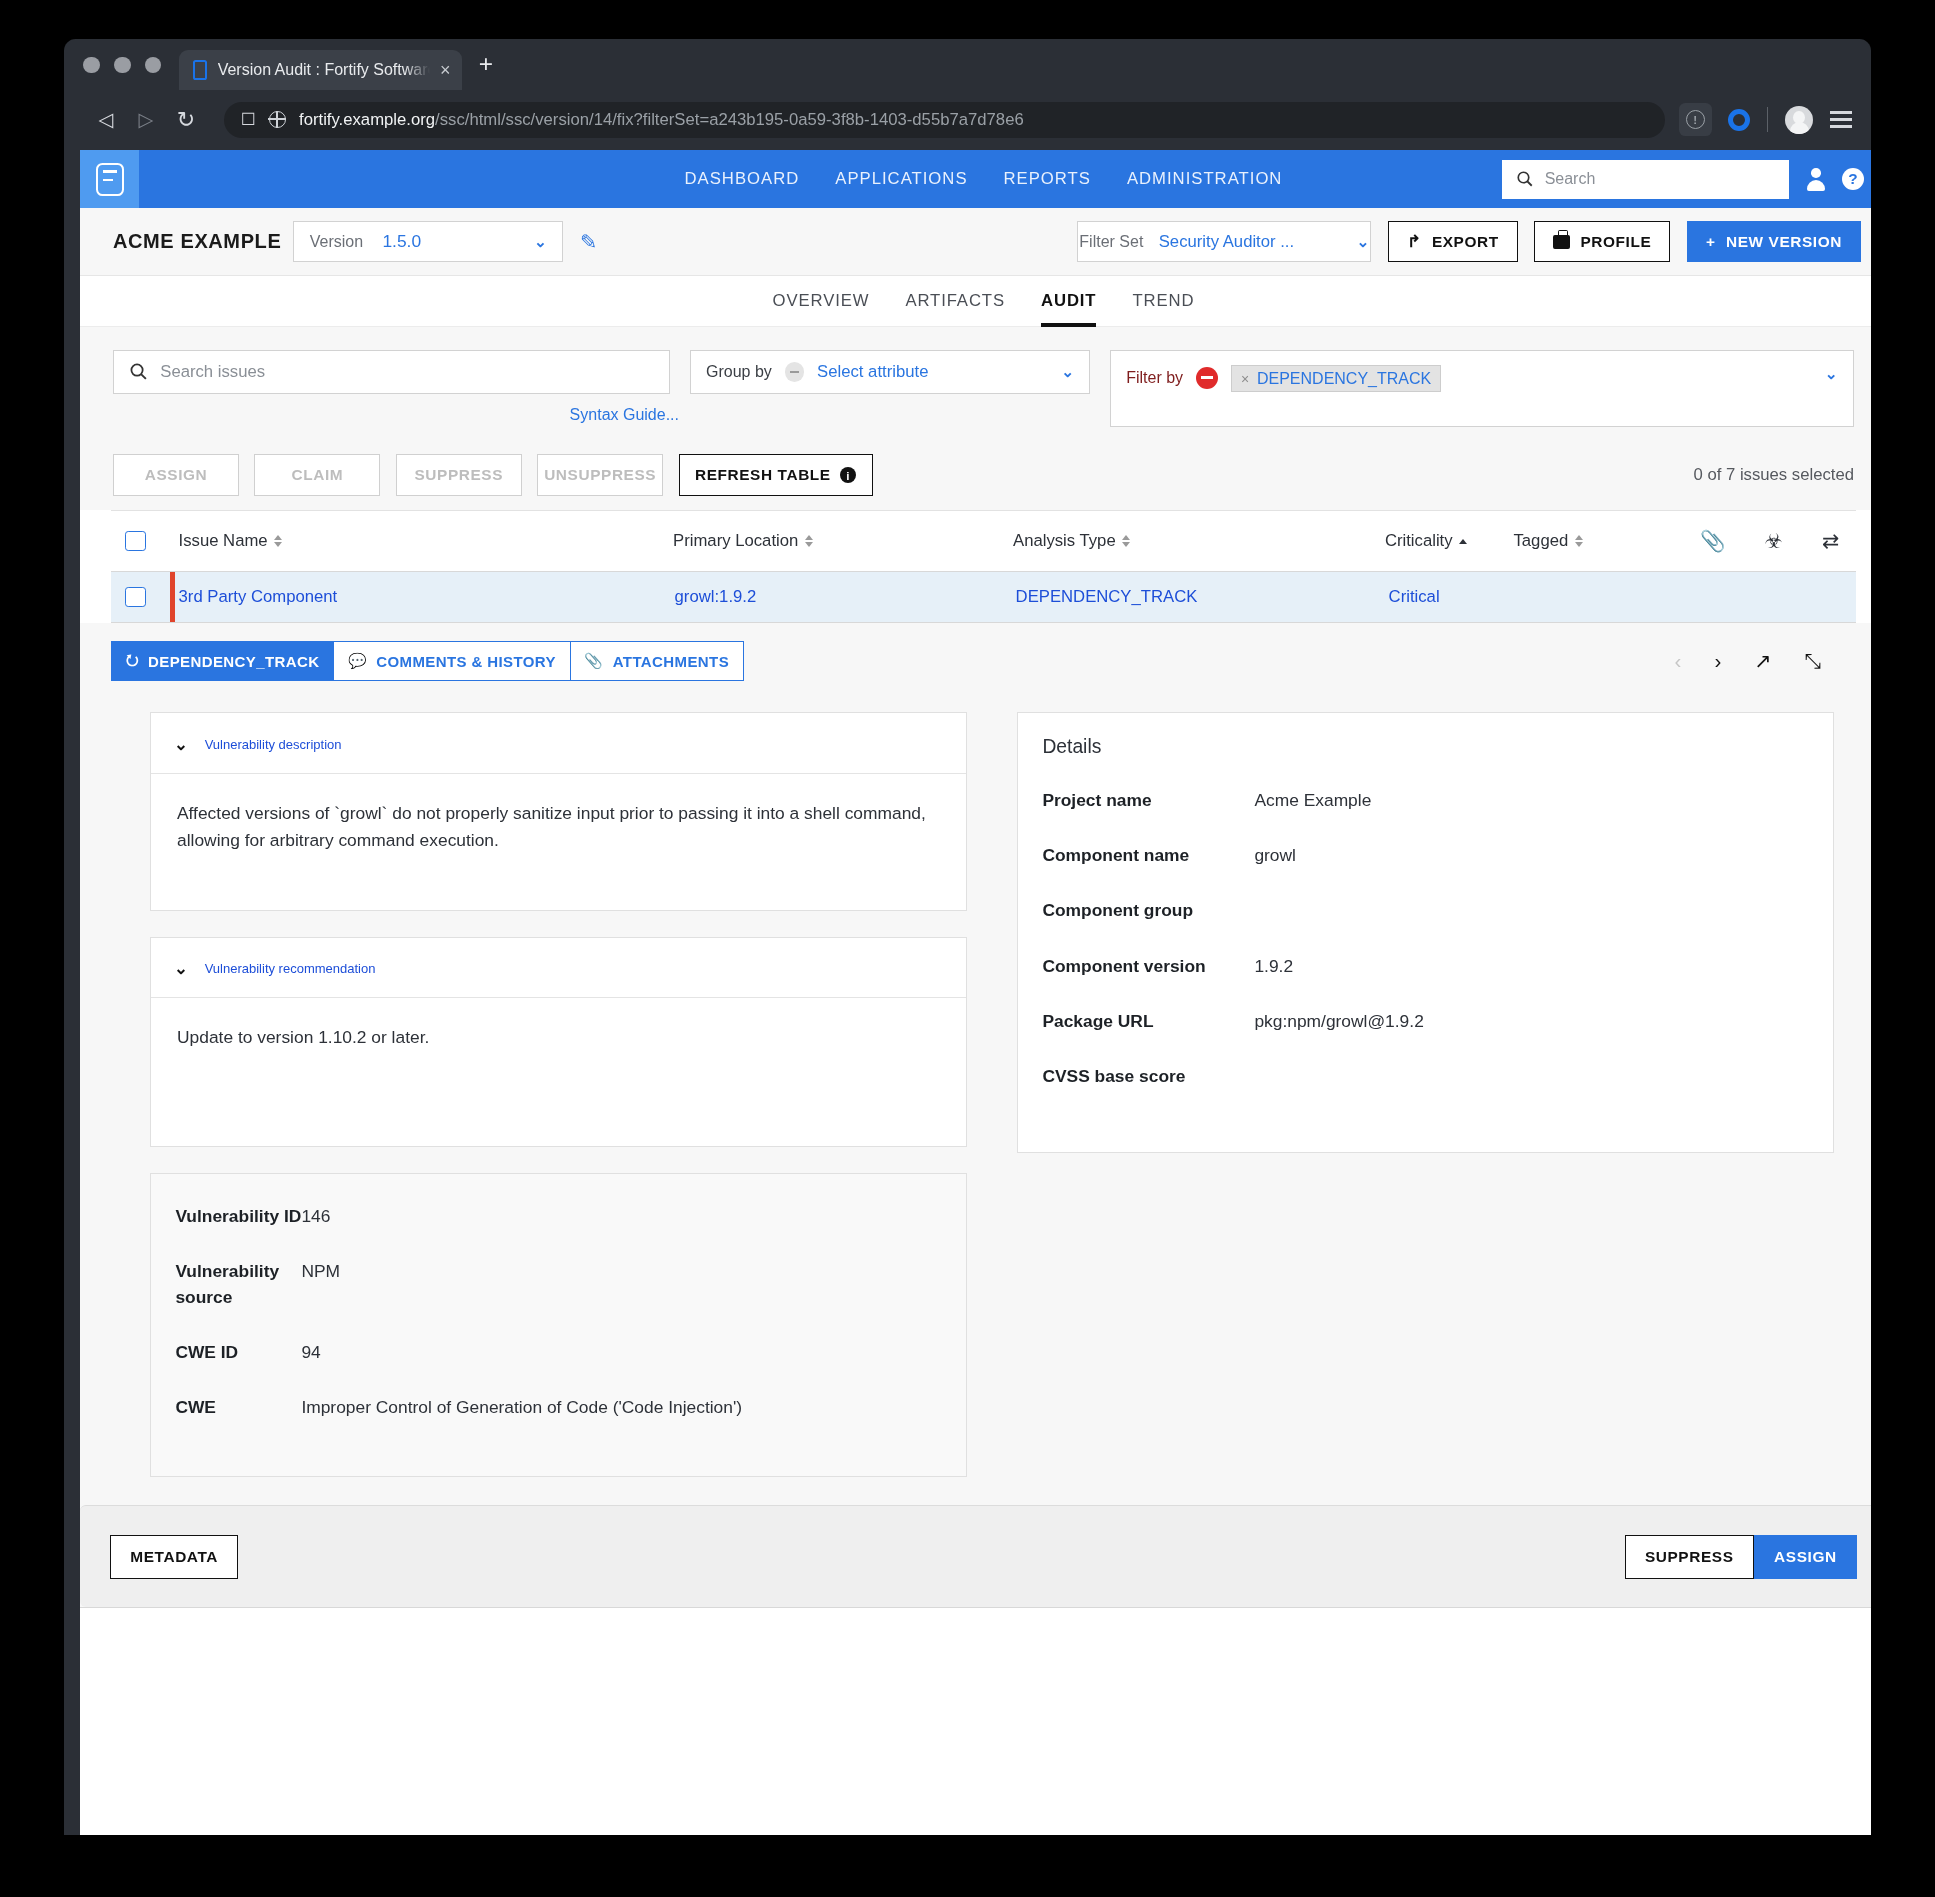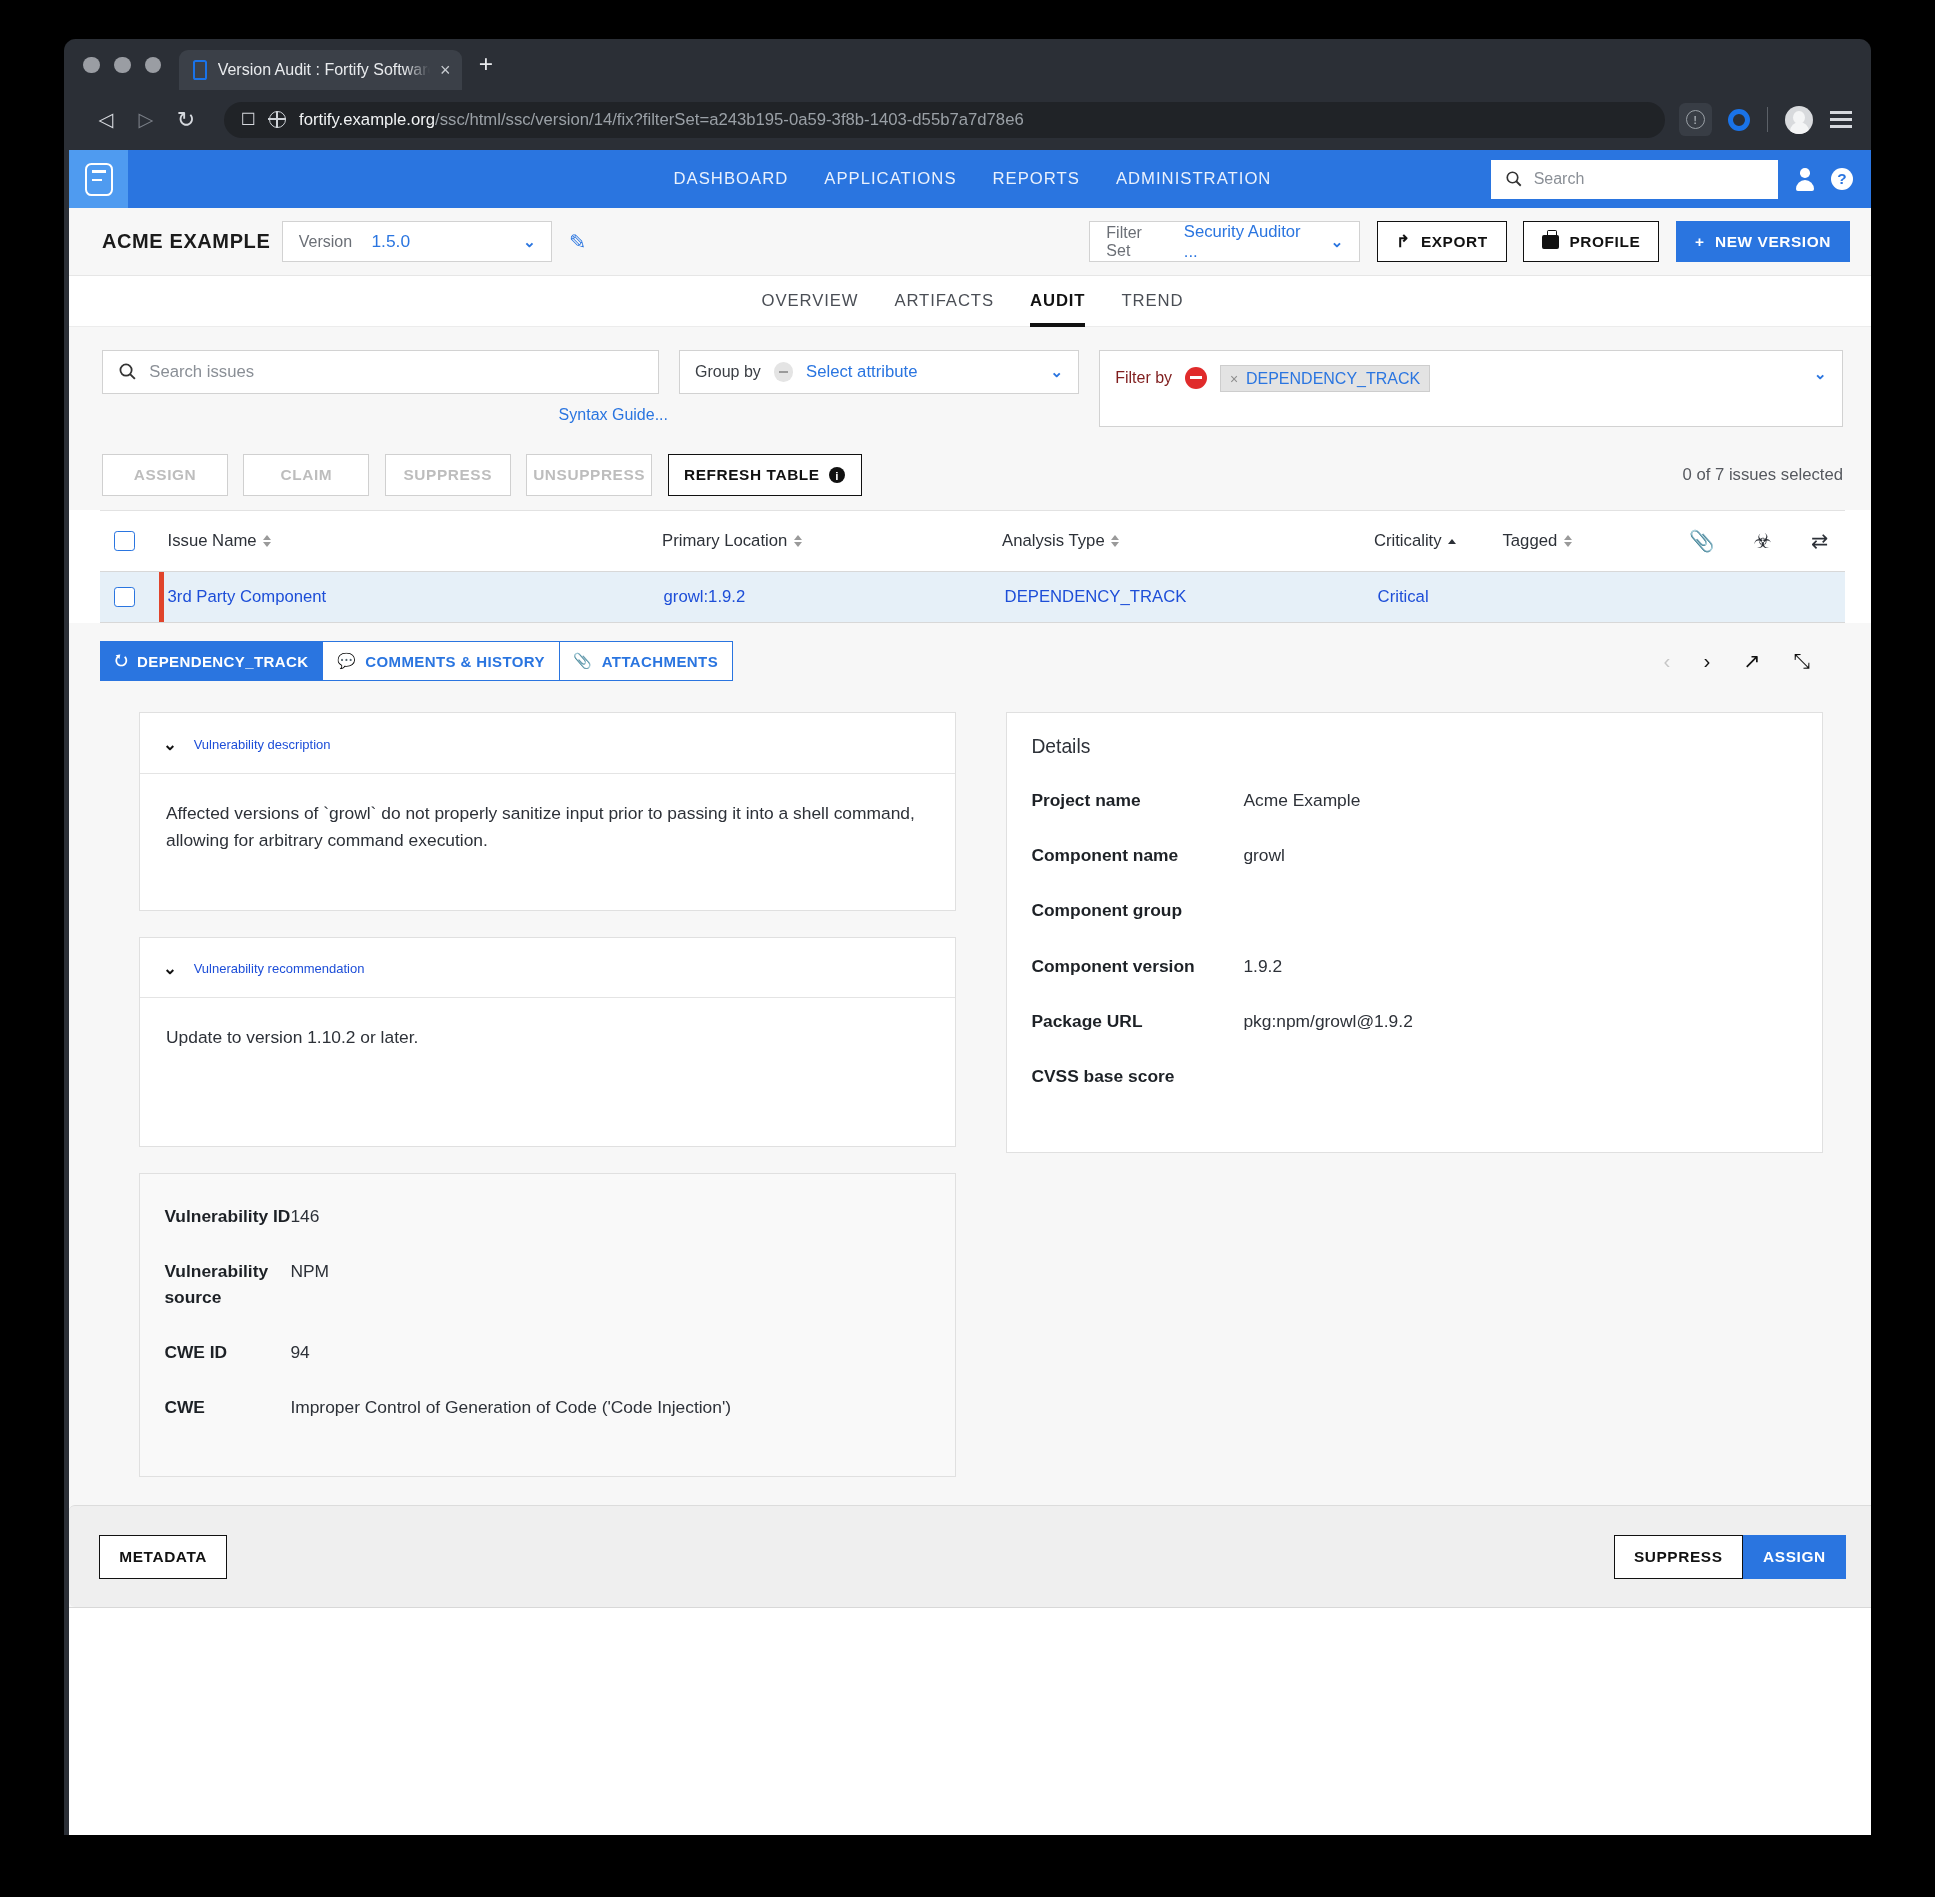--- a/index.html
+++ b/index.html
@@ -88,21 +88,21 @@
   .tb-ring2 { width: 22px; height: 22px; border-radius: 50%; border: 5.8px solid #1a73e8; }
   .tb-div { width: 1.3px; height: 24.5px; background: #5c6168; }
   .tb-avatar { width: 28px; height: 28px; border-radius: 50%; background: #d8dadd; position: relative; overflow: hidden; }
   .tb-avatar::before { content:""; position:absolute; left:8.4px; top:5.1px; width:11.6px; height:13px; border-radius:50%; background:#f4f5f6;}
   .tb-avatar::after { content:""; position:absolute; left:4.5px; top:16.7px; width:19.3px; height:16.7px; border-radius:10.3px 10.3px 0 0; background:#f4f5f6;}
   .tb-menu { display:flex; flex-direction:column; gap:4.5px; }
   .tb-menu span { display:block; width: 22px; height: 2.6px; background: #d6d9de; }
 
   
   .page {
-    position: absolute; left: 5px; top: 111px;
+    position: absolute; left: 16px; top: 111px;
     width: 1807px; height: 1685px;
     background: #fff;
     overflow: hidden;
   }
 
   
   .appbar {
     height: 58px;
     background: #2a75e0;
     display: flex; align-items: center;
@@ -168,24 +168,24 @@
   }
   .version-select .lbl { color: #6b6f76; font-size: 16px; }
   .version-select .val { color: #2a75e0; font-size: 17.4px; }
   .chev { margin-left: auto; color: #2a75e0; font-size: 15.4px; font-weight: bold; }
   .pencil { margin-left: 16.7px; color: #2a75e0; font-size: 20.6px; transform: rotate(0deg); }
   .toolbar-right {
     margin-left: auto;
     display: flex; align-items: center; gap: 16.7px;
   }
   .filterset {
-    width: 271px; height: 41px;
+    width: 294px; height: 41px;
     background: #fff; border: 1.3px solid #d2d2d2;
     display: flex; align-items: center; gap: 15.4px;
-    padding: 0 16px;
+    padding: 0 1px;
   }
   .filterset .lbl { color: #6b6f76; font-size: 16px; }
   .filterset .val { color: #2a75e0; font-size: 16.7px; }
   .btn {
     height: 41px; padding: 0 18px;
     display: flex; align-items: center; justify-content: center; gap: 10.3px;
     font-size: 15.4px; font-weight: bold; letter-spacing: 0.6px;
     background: #fff; border: 1.9px solid #111; color: #111;
   }
   .btn.primary { background: #2a75e0; border-color: #2a75e0; color: #fff; }

